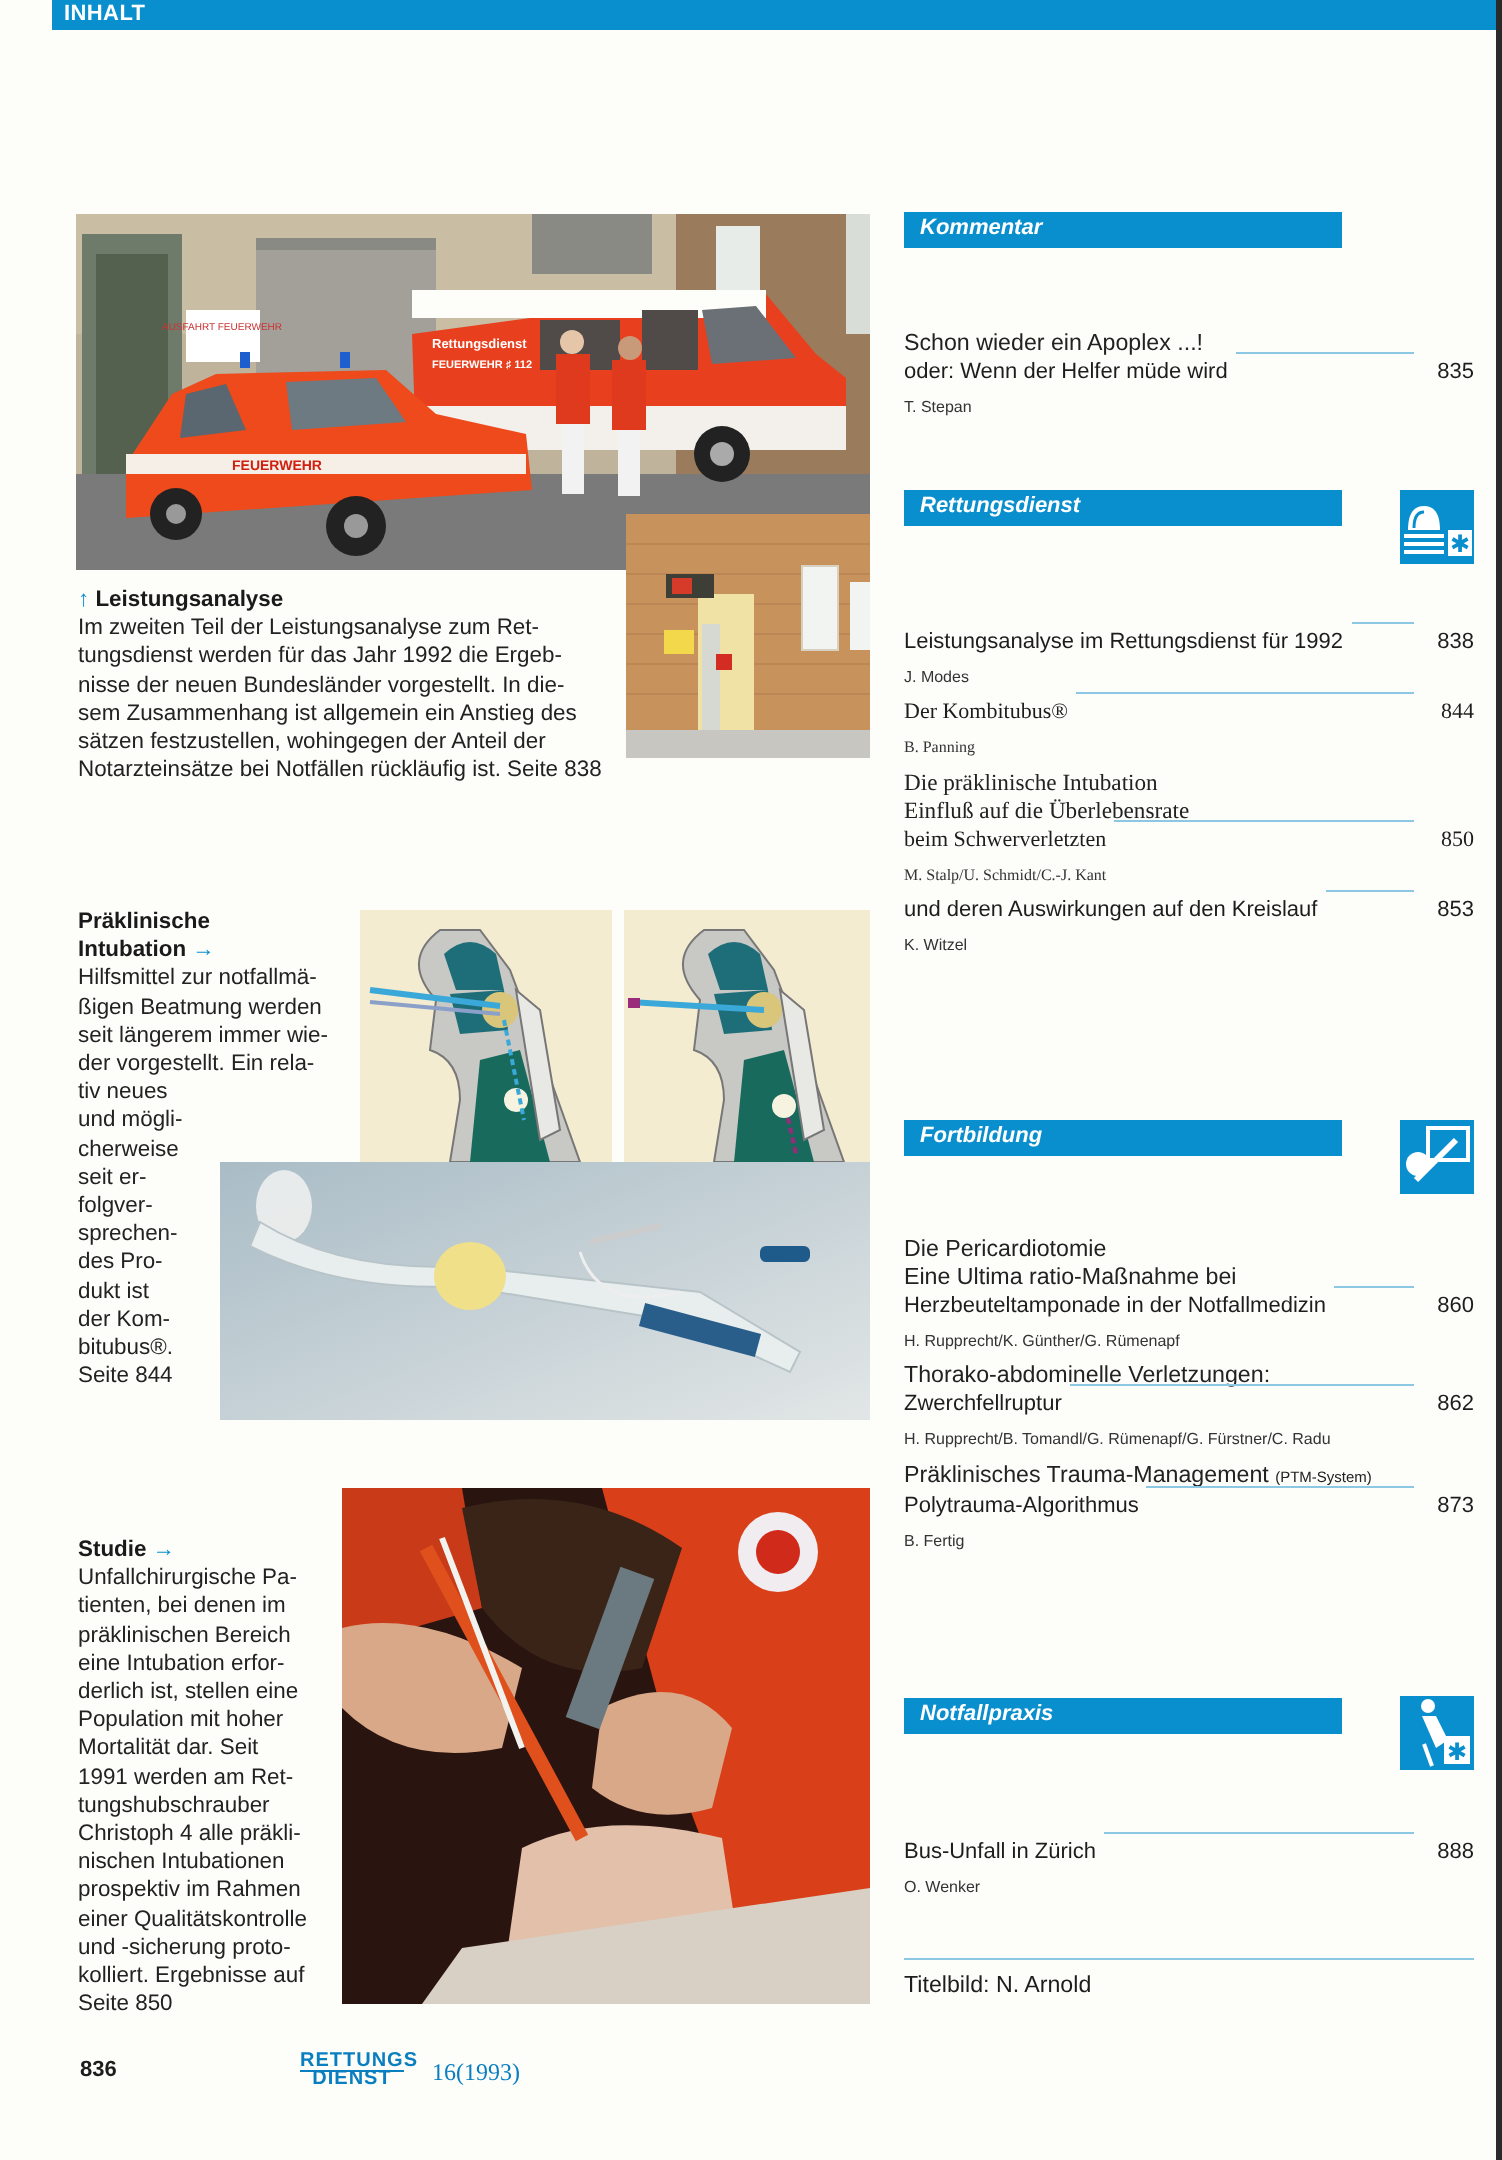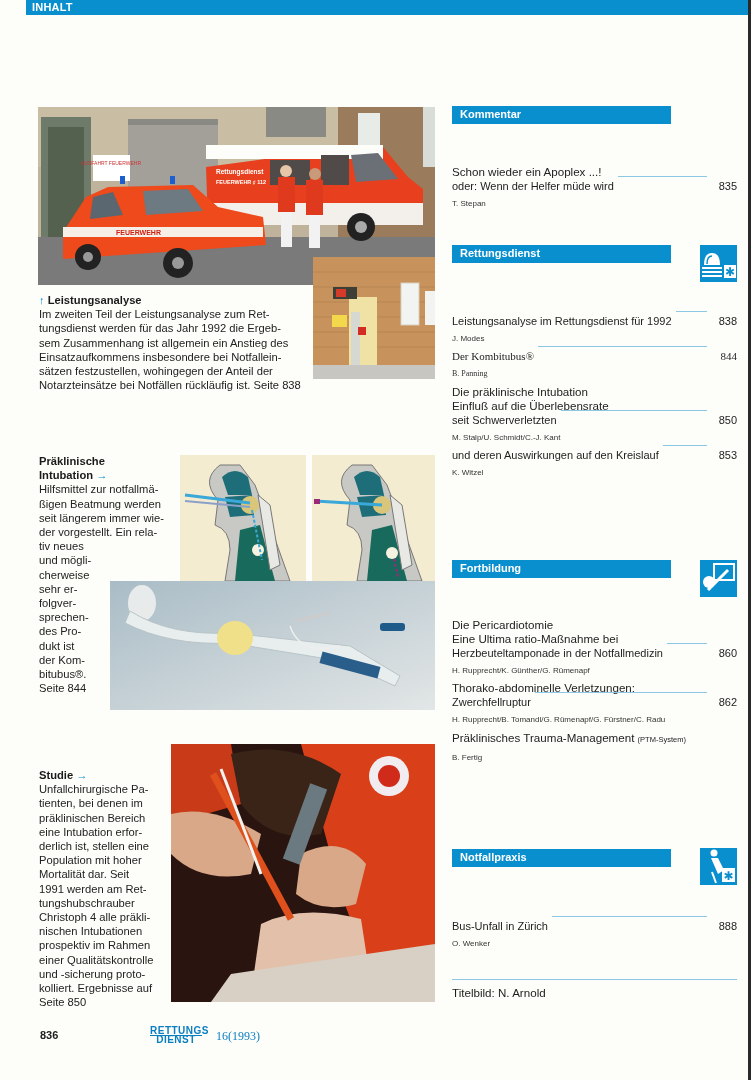--- a/index.html
+++ b/index.html
@@ -8,21 +8,21 @@
 
   .top-bar { position: absolute; left: 26px; top: 0; width: 725px; height: 15px; background: #0a8fce; }
   .top-bar span { position: absolute; left: 6px; top: 1px; font-size: 11px; font-weight: bold; color: #fff; letter-spacing: 0.2px; }
 
   .photo { position: absolute; overflow: hidden; }
   .cap { position: absolute; font-size: 11.2px; line-height: 14.2px; color: #222; }
   .cap b { font-weight: bold; color: #1a1a1a; }
   .arrow { color: #0a8fce; font-weight: bold; }
 
   .sec-bar { position: absolute; left: 452px; width: 219px; height: 18px; background: #0a8fce; }
-  .sec-bar span { position: absolute; left: 8px; top: 2px; font-size: 11px; font-weight: bold; color: #fff; }
+  .sec-bar span { position: absolute; left: 8px; top: 2px; font-size: 11px; font-weight: bold; color: #fff; font-style: italic; }
   .sec-icon { position: absolute; left: 700px; width: 37px; height: 37px; background: #0a8fce; }
 
   .entry { position: absolute; left: 452px; width: 285px; }
   .entry .t { font-size: 11.6px; line-height: 14px; color: #222; }
   .entry .last { display: flex; align-items: flex-start; font-size: 11px; line-height: 14px; }
   .entry .last .txt { white-space: nowrap; }
   .entry .last .dots { flex: 1; border-bottom: 1px solid #8cc8e4; margin: 0 8px 0 4px; transform: translateY(-3px); }
   .entry .last .pg { width: 22px; text-align: right; }
   .entry .au { font-size: 8px; line-height: 11px; color: #333; margin-top: 5px; }
   .small { font-size: 7.5px; }
@@ -112,22 +112,22 @@
     <rect x="88" y="26" width="18" height="42" fill="#f2f4f2" stroke="#d8d0c0"></rect>
     <rect x="112" y="34" width="10" height="34" fill="#f2f4f2"></rect>
     <rect x="0" y="108" width="122" height="14" fill="#c8c6c0"></rect>
   </svg>
 </div>
 
 <div class="cap" style="left:39px;top:293px;width:272px;">
   <div><span class="arrow">↑</span> <b>Leistungsanalyse</b></div>
   <div>Im zweiten Teil der Leistungsanalyse zum Ret-</div>
   <div>tungsdienst werden für das Jahr 1992 die Ergeb-</div>
+  <div>nisse der neuen Bundesländer vorgestellt. In die-</div>
   <div>sem Zusammenhang ist allgemein ein Anstieg des</div>
-  <div>Einsatzaufkommens insbesondere bei Notfallein-</div>
   <div>sätzen festzustellen, wohingegen der Anteil der</div>
   <div style="white-space:nowrap;">Notarzteinsätze bei Notfällen rückläufig ist. Seite 838</div>
 </div>
 
 <div class="photo" style="left:180px;top:455px;width:126px;height:126px;">
   <svg width="126" height="126" viewBox="0 0 126 126">
     <rect width="126" height="126" fill="#f3ecd0"></rect>
     <path d="M40 10 Q20 25 38 45 L35 70 Q50 75 50 95 L45 126 L110 126 L90 70 L75 30 L60 10 Z" fill="#c8c8c4" stroke="#777" stroke-width="1"></path>
     <path d="M42 22 Q55 10 68 22 L72 40 L48 40 Z" fill="#1e6e7a"></path>
     <path d="M45 42 L72 40 L74 60 L50 62 Z" fill="#1e6e7a"></path>
@@ -178,21 +178,21 @@
 <div class="cap" style="left:39px;top:454px;width:140px;">
   <div><b>Präklinische</b></div>
   <div><b>Intubation</b> <span class="arrow">→</span></div>
   <div>Hilfsmittel zur notfallmä-</div>
   <div>ßigen Beatmung werden</div>
   <div>seit längerem immer wie-</div>
   <div>der vorgestellt. Ein rela-</div>
   <div>tiv neues</div>
   <div>und mögli-</div>
   <div>cherweise</div>
-  <div>sehr er-</div>
+  <div>seit er-</div>
   <div>folgver-</div>
   <div>sprechen-</div>
   <div>des Pro-</div>
   <div>dukt ist</div>
   <div>der Kom-</div>
   <div>bitubus®.</div>
   <div>Seite 844</div>
 </div>
 
 <div class="photo" style="left:171px;top:744px;width:264px;height:258px;">
@@ -270,25 +270,25 @@
   <div class="au">J. Modes</div>
 </div>
 <div class="entry" style="top:349px;font-family:Liberation Serif, serif;">
   <div class="last">
       <span class="txt">Der Kombitubus®</span>
       <span class="dots"></span>
       <span class="pg">844</span>
     </div>
   <div class="au">B. Panning</div>
 </div>
-<div class="entry" style="top:385px;">
+<div class="entry" style="top:385px;font-family:Liberation Serif, serif;">
   <div class="t">Die präklinische Intubation</div>
   <div class="t">Einfluß auf die Überlebensrate</div>
   <div class="last">
-      <span class="txt">seit Schwerverletzten</span>
+      <span class="txt">beim Schwerverletzten</span>
       <span class="dots"></span>
       <span class="pg">850</span>
     </div>
   <div class="au">M. Stalp/U. Schmidt/C.-J. Kant</div>
 </div>
 <div class="entry" style="top:448px;">
   <div class="last">
       <span class="txt">und deren Auswirkungen auf den Kreislauf</span>
       <span class="dots"></span>
       <span class="pg">853</span>
@@ -321,20 +321,25 @@
   <div class="t">Thorako-abdominelle Verletzungen:</div>
   <div class="last">
       <span class="txt">Zwerchfellruptur</span>
       <span class="dots"></span>
       <span class="pg">862</span>
     </div>
   <div class="au">H. Rupprecht/B. Tomandl/G. Rümenapf/G. Fürstner/C. Radu</div>
 </div>
 <div class="entry" style="top:731px;">
   <div class="t"><span>Präklinisches Trauma-Management</span> <span class="small">(PTM-System)</span></div>
+  <div class="last">
+      <span class="txt">Polytrauma-Algorithmus</span>
+      <span class="dots"></span>
+      <span class="pg">873</span>
+    </div>
   <div class="au">B. Fertig</div>
 </div>
 
 <div class="sec-bar" style="top:849px;">
   <span>Notfallpraxis</span>
 </div>
 <div class="sec-icon" style="top:848px;">
   <svg width="37" height="37" viewBox="0 0 37 37">
     <rect width="37" height="37" fill="#0a8fce"></rect>
     <circle cx="14" cy="5" r="3.5" fill="#fff"></circle>

